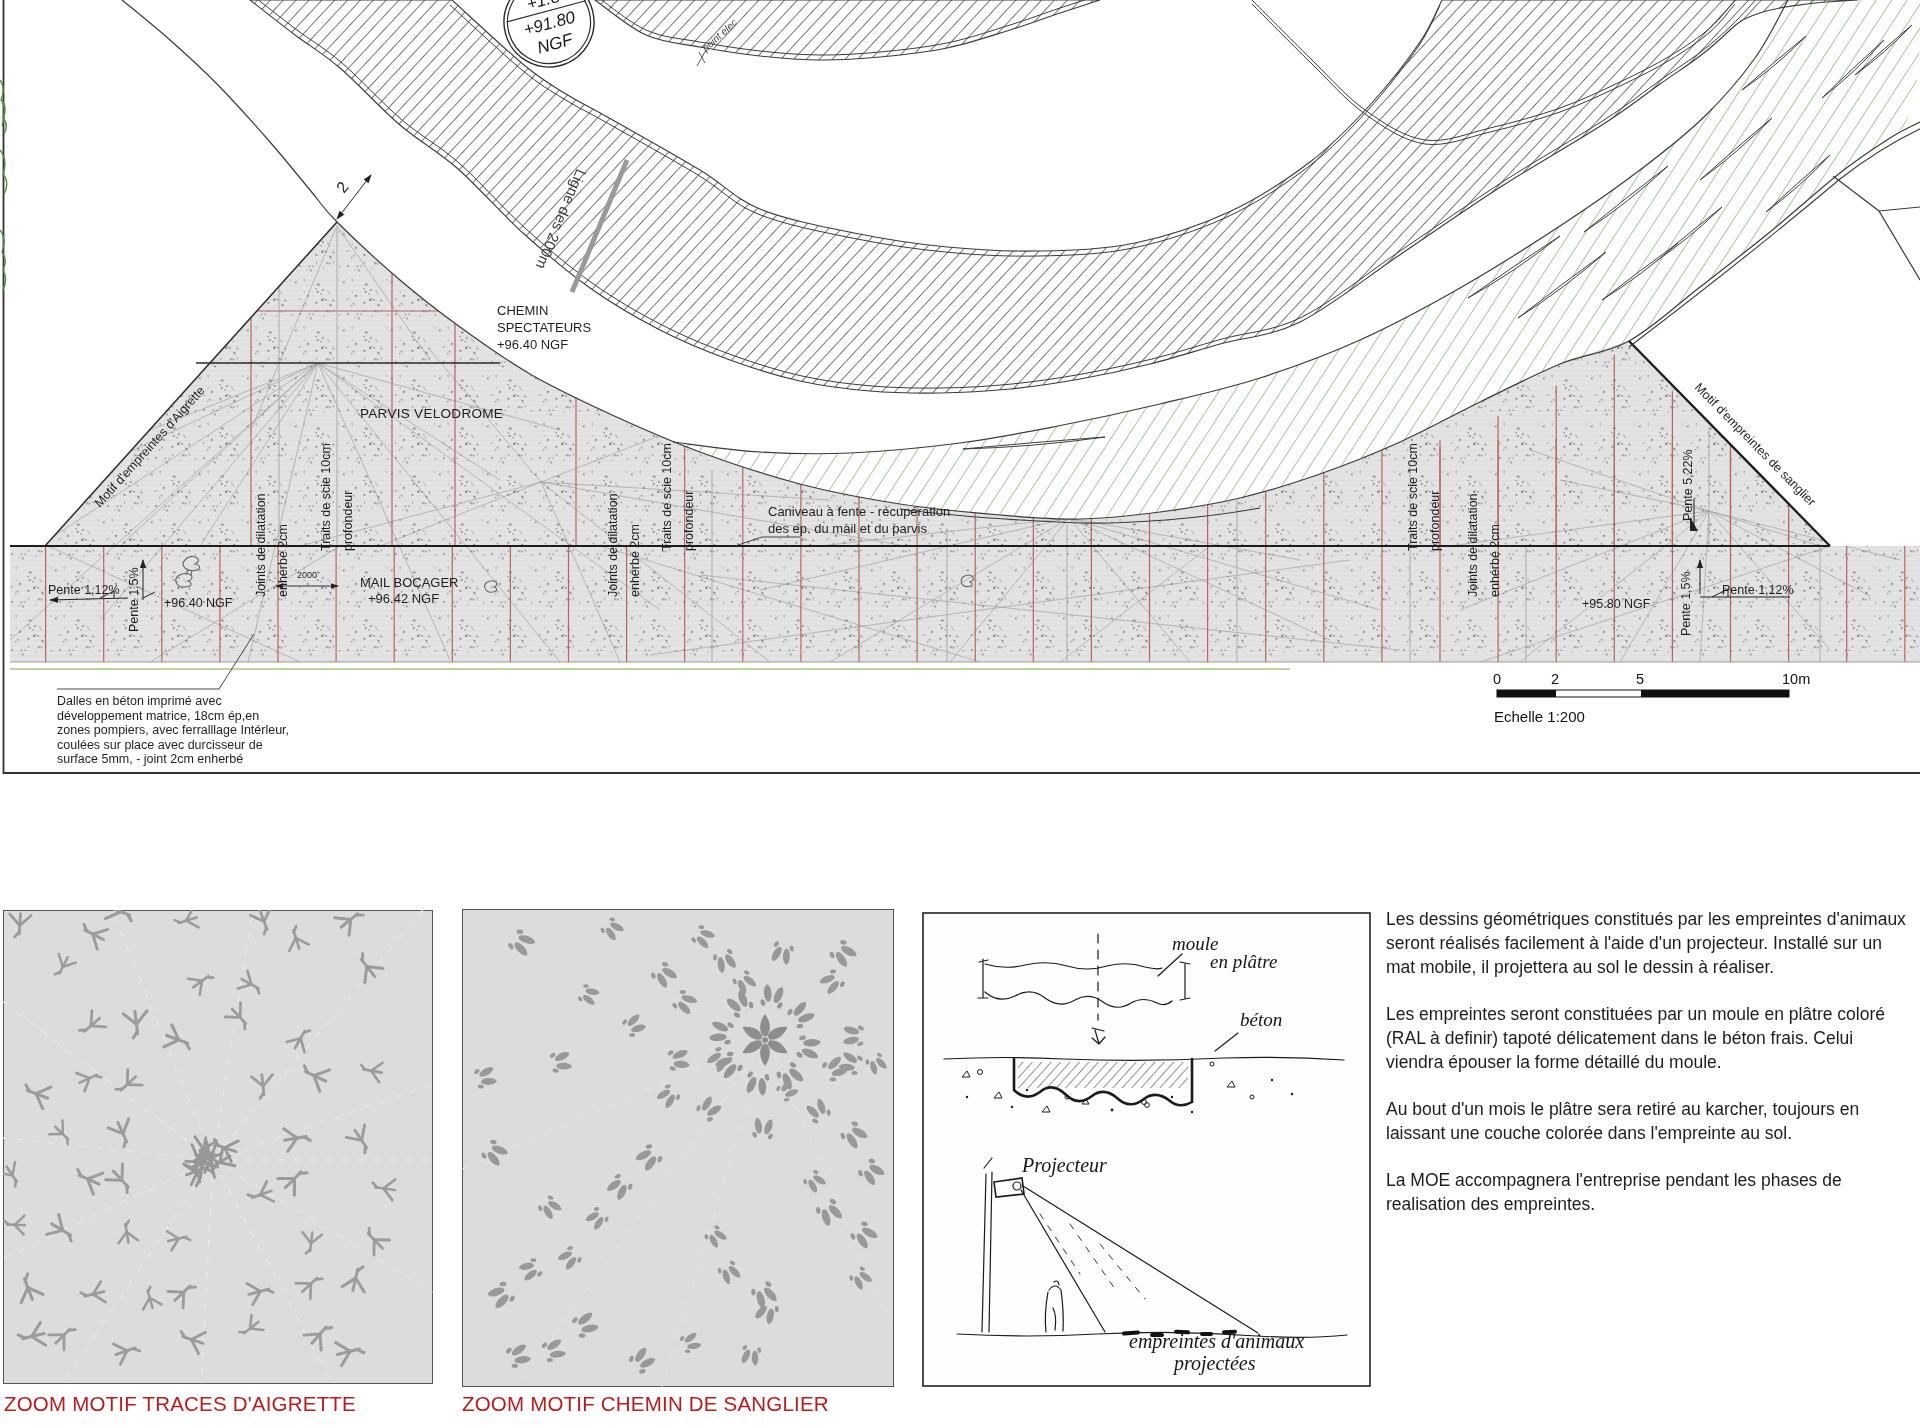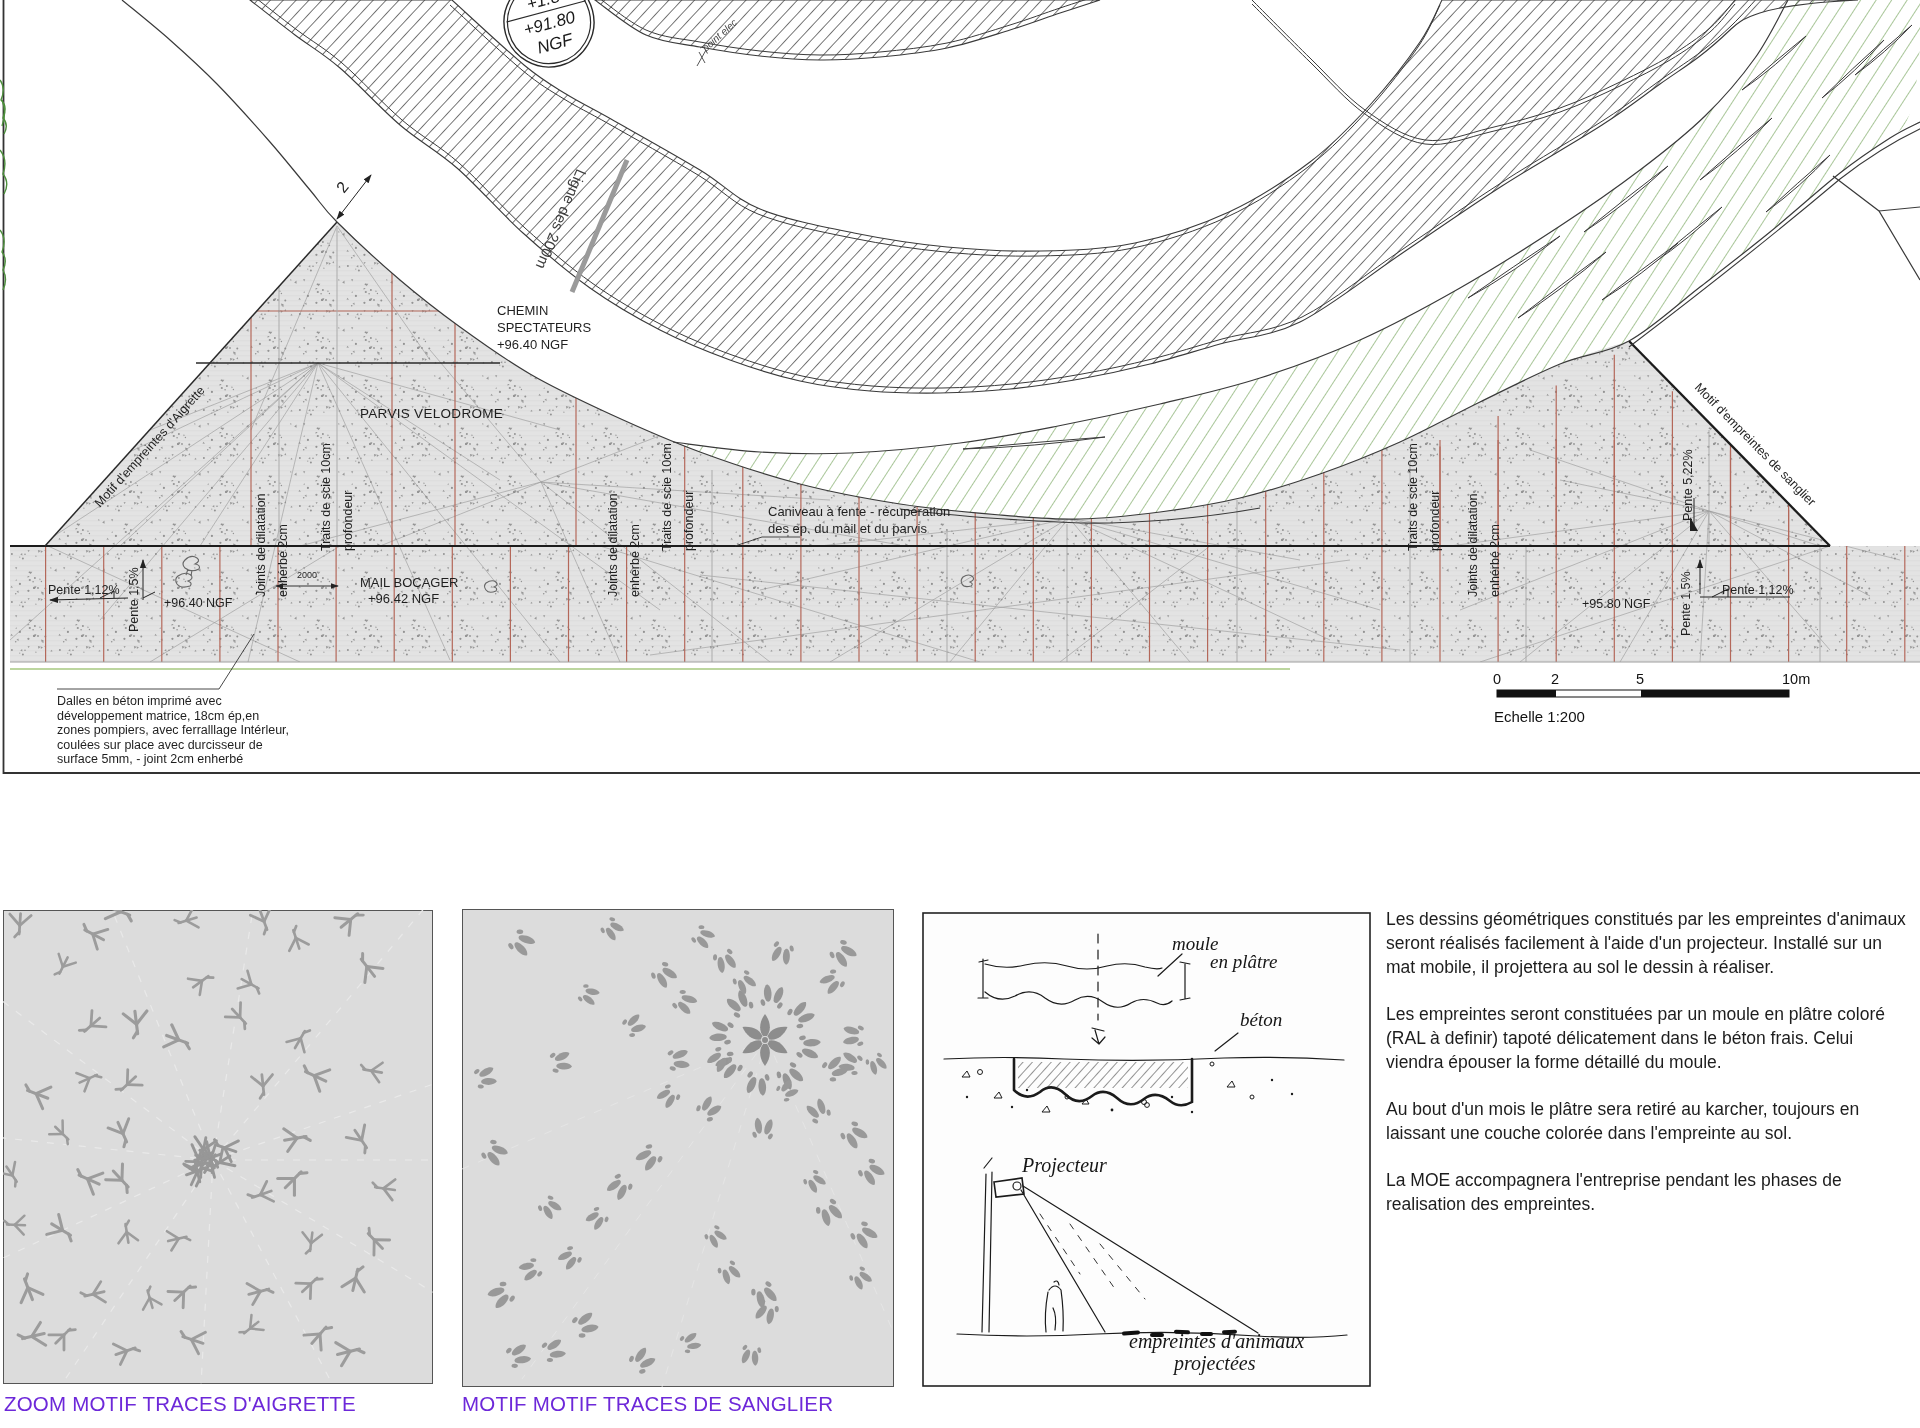--- a/index.html
+++ b/index.html
@@ -1,17 +1,17 @@
 <!DOCTYPE html>
 <html lang="fr"><head><meta charset="utf-8">
 <title>Plan parvis velodrome</title>
 <style>
 html,body{margin:0;padding:0;background:#fff;width:1920px;height:1428px;overflow:hidden}
 body{font-family:"Liberation Sans",sans-serif;position:relative}
-.cap{position:absolute;font-size:20.5px;color:#6d28d9;letter-spacing:0.2px}
+.cap{position:absolute;font-size:20.5px;color:#b91c1c;letter-spacing:0.2px}
 </style></head>
 <body>
 
 <svg width="1920" height="790" viewBox="0 0 1920 790" style="position:absolute;left:0;top:0">
 <defs>
 <pattern id="stip" width="48" height="48" patternUnits="userSpaceOnUse">
         <circle cx="11.9" cy="26.0" r="1.0" fill="#939393"></circle>
         <circle cx="29.8" cy="4.0" r="1.1" fill="#939393"></circle>
         <path d="M 12.9,11.8 l 1.1,-2.2 l -2.2,0 z" fill="#999" transform="rotate(301 12.9 11.8)"></path>
         <circle cx="22.9" cy="30.4" r="1.0" fill="#939393"></circle>
@@ -1089,21 +1089,21 @@
     </g>
     <g transform="translate(375.5,158.2) rotate(60) scale(0.96)" fill="#999999">
       <path d="M 0,-8.5 C 3.8,-6.5 5,1.5 2.4,7.2 C 1.2,9.6 -1.2,9.6 -2.4,7.2 C -5,1.5 -3.8,-6.5 0,-8.5 Z" transform="translate(-5.6,0) rotate(-14)"></path>
       <path d="M 0,-8.5 C 3.8,-6.5 5,1.5 2.4,7.2 C 1.2,9.6 -1.2,9.6 -2.4,7.2 C -5,1.5 -3.8,-6.5 0,-8.5 Z" transform="translate(5.6,0) rotate(14)"></path>
       <ellipse cx="-8.6" cy="10.5" rx="2.2" ry="3.4" transform="rotate(-26 -8.6 10.5)"></ellipse>
       <ellipse cx="8.6" cy="10.5" rx="2.2" ry="3.4" transform="rotate(26 8.6 10.5)"></ellipse>
     </g>
 </svg>
 
 <div class="cap" style="left:4px;top:1392px">ZOOM MOTIF TRACES D'AIGRETTE</div>
-<div class="cap" style="left:462px;top:1392px">MOTIF MOTIF TRACES DE SANGLIER</div>
+<div class="cap" style="left:462px;top:1392px">ZOOM MOTIF CHEMIN DE SANGLIER</div>
 
 <svg width="449" height="475" viewBox="0 0 449 475" style="position:absolute;left:922px;top:912px">
   <rect x="1" y="1" width="447" height="473" fill="#fdfdfd" stroke="#222" stroke-width="1.6"></rect>
   <g stroke="#1b1b1b" fill="none" stroke-width="1.2" stroke-linecap="round">
 
     <path d="M 63,52 q 20,6 40,1 q 22,-5 42,1 q 20,6 40,0 q 20,-5 38,1 q 12,3 17,1"></path>
     <path d="M 63,80 q 14,12 30,4 q 16,-9 30,2 q 15,11 30,2 q 14,-8 28,2 q 14,10 28,1 q 12,-7 26,0 q 8,4 15,-2"></path>
     <path d="M 61,47 l 0,38 M 57,50 l 9,-2 M 56,86 l 10,0"></path>
     <path d="M 263,52 l 0,34 M 258,50 l 10,2 M 258,88 l 10,-2"></path>
 

